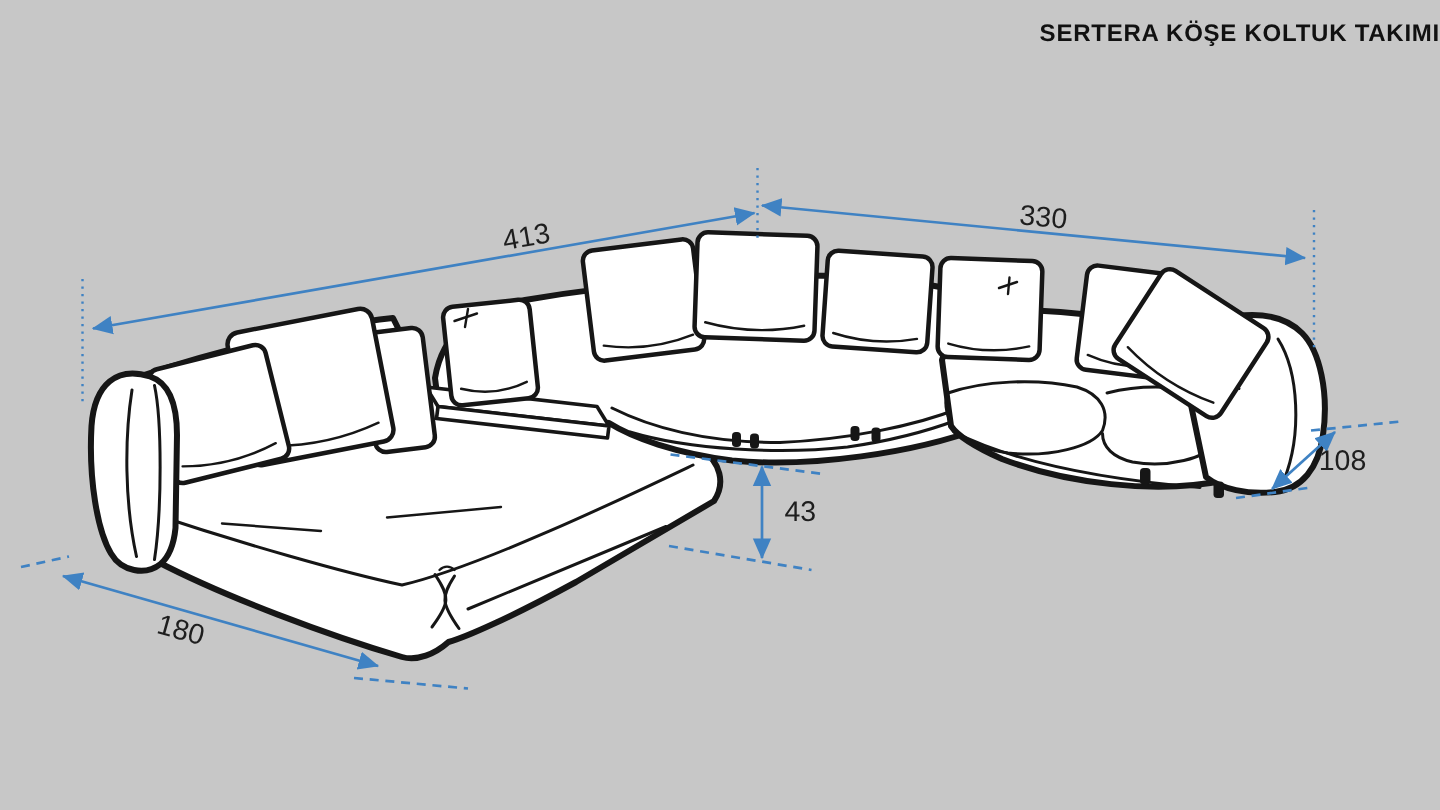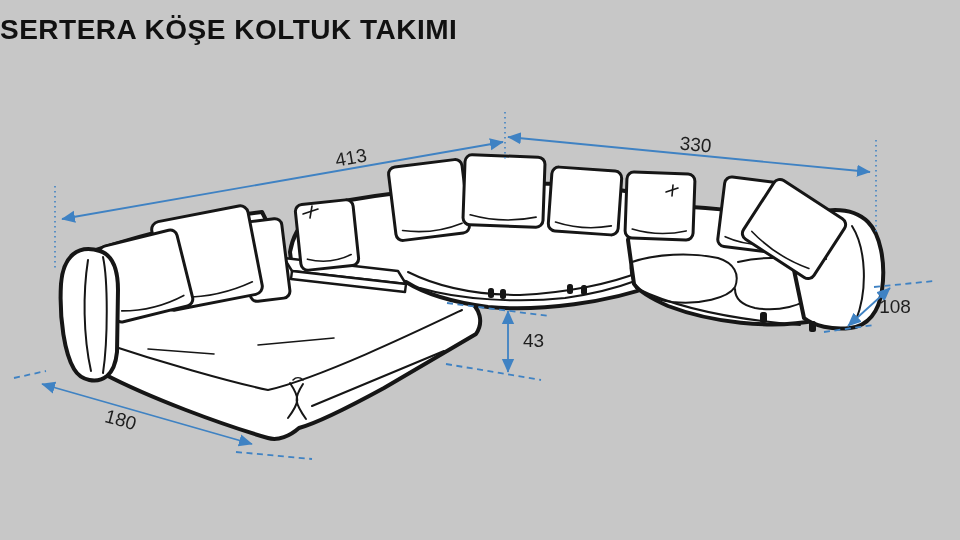--- a/index.html
+++ b/index.html
@@ -5,22 +5,22 @@
   html,body{margin:0;padding:0;}
   .stage{
     position:relative;
     width:960px;height:540px;
     background:#c7c7c7;
     overflow:hidden;
     font-family:"Liberation Sans", sans-serif;
   }
   .title{
     position:absolute;top:14px;left:0;width:100%;
-    text-align:left;
-    font-size:28px;font-weight:bold;color:#111;
+    text-align:right;
+    font-size:16px;font-weight:bold;color:#111;
     letter-spacing:.5px;
   }
   svg{position:absolute;top:0;left:0;}
   .body{stroke:#161616;fill:#ffffff;stroke-width:4;stroke-linejoin:round;}
   .det{stroke:#161616;fill:none;stroke-width:2;stroke-linecap:round;stroke-linejoin:round;}
   .pill{stroke:#161616;fill:#ffffff;stroke-width:3;stroke-linejoin:round;}
   .seam{stroke:#161616;fill:none;stroke-width:1.6;stroke-linecap:round;}
   .foot{fill:#161616;stroke:none;}
   .dim{stroke:#3f82c3;stroke-width:1.8;fill:none;}
   .dot{stroke:#3f82c3;stroke-width:1.6;fill:none;stroke-dasharray:1.5 3.5;}

